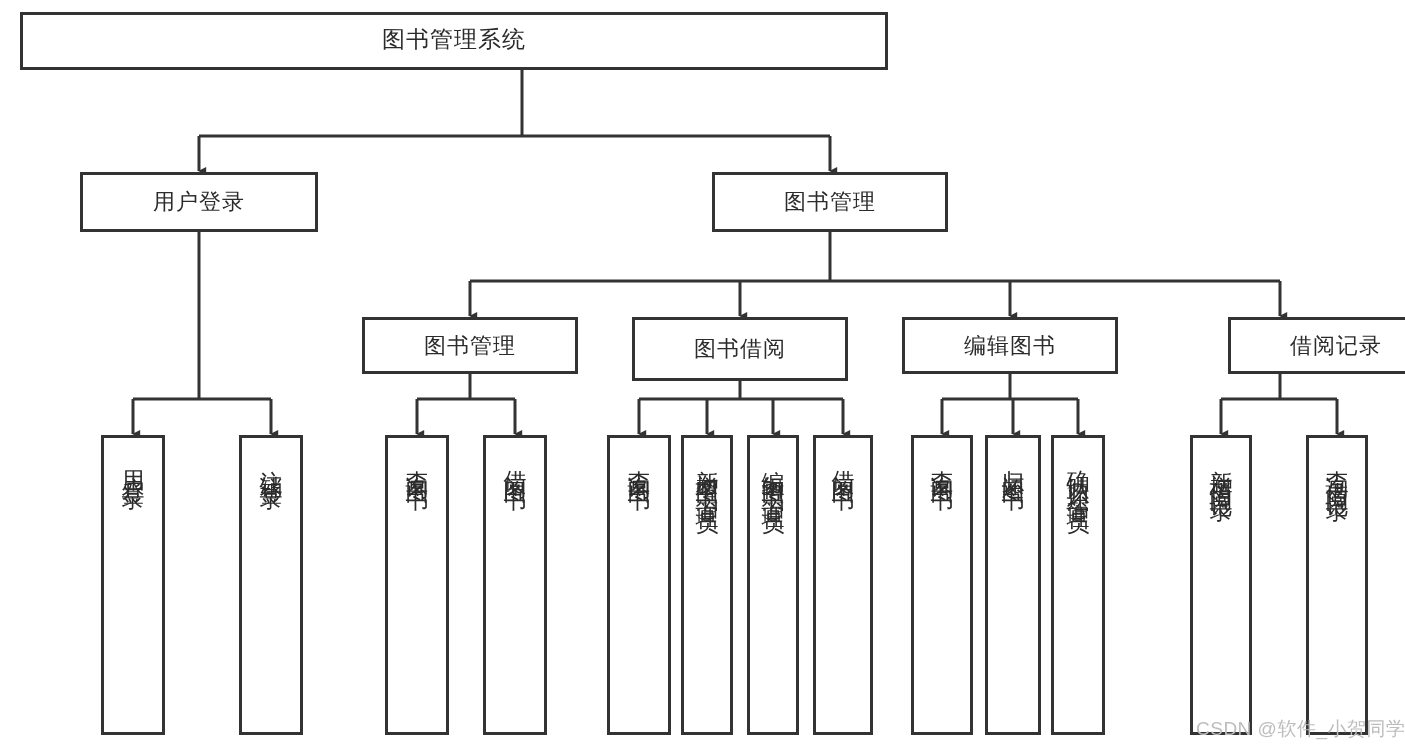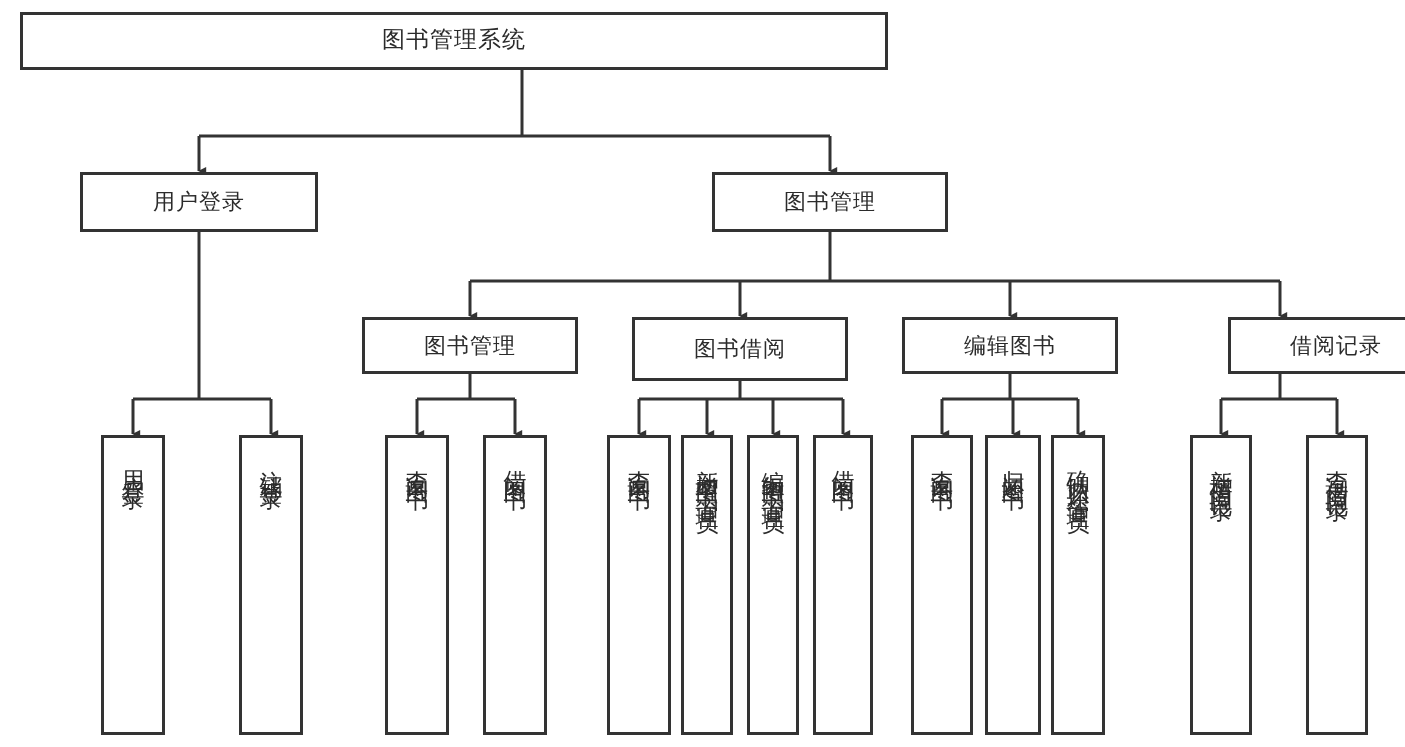--- a/index.html
+++ b/index.html
@@ -177,13 +177,14 @@
   <div class="node vertical" style="left: 1051px; top: 435px; width: 54px; height: 300px;">
     <span class="label">确认归还（管理员）</span>
   </div>
   <div class="node vertical" style="left: 1190px; top: 435px; width: 62px; height: 300px;">
     <span class="label">新增借阅记录</span>
   </div>
   <div class="node vertical" style="left: 1306px; top: 435px; width: 62px; height: 300px;">
     <span class="label">查询借阅记录</span>
   </div>
 
+  <div class="watermark" style="left: 1196px; top: 716px; color: rgb(189, 189, 189);">CSDN @软件_小贺同学</div>
 </div>
 
 </body></html>

